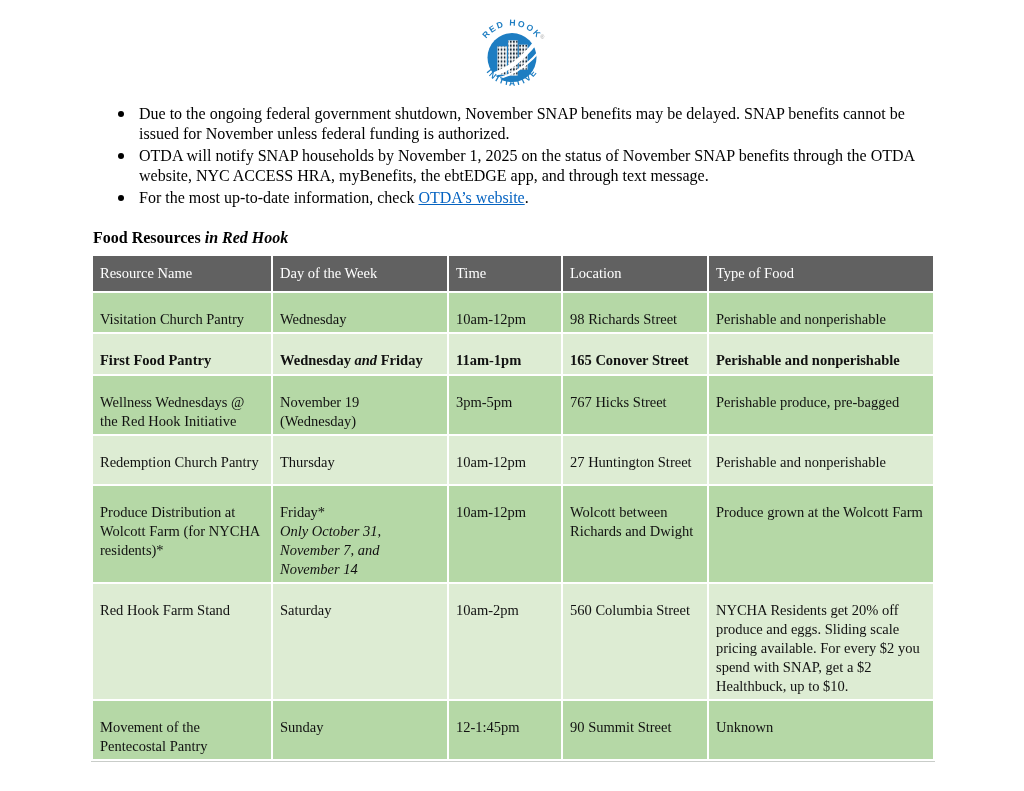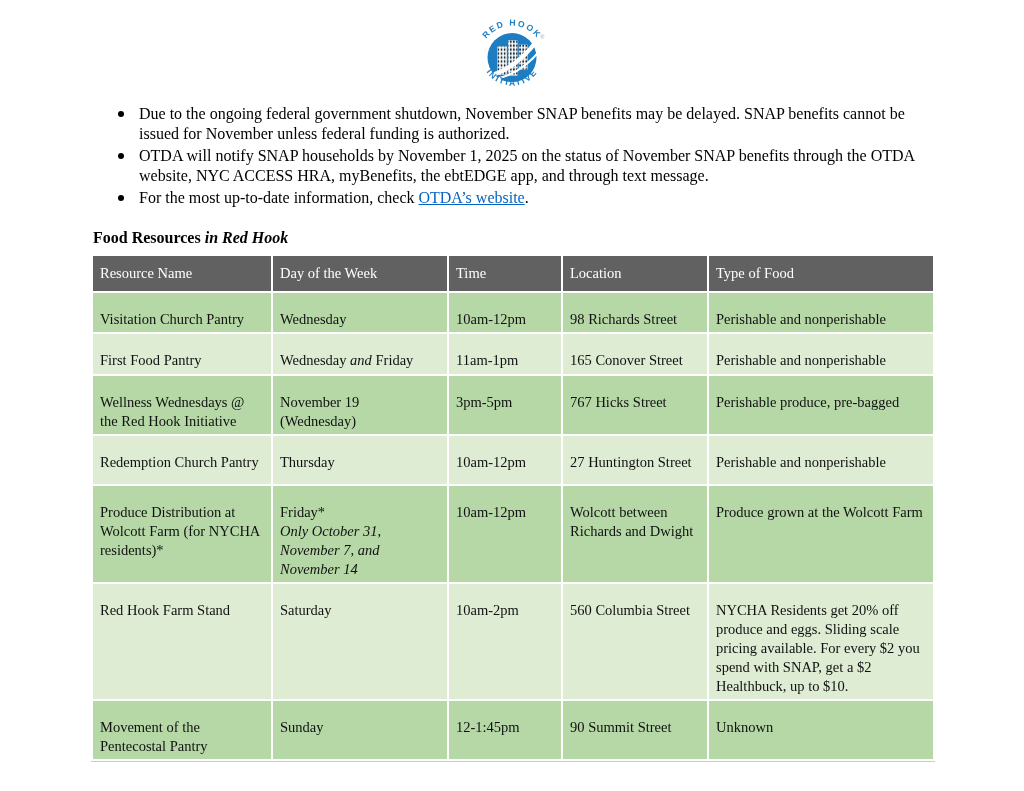--- a/index.html
+++ b/index.html
@@ -120,21 +120,21 @@
           </tr>
       </thead>
       <tbody id="table-body">
           <tr class="dark" style="height: 31px;">
             <td><span>Visitation Church Pantry</span></td>
             <td><span>Wednesday</span></td>
             <td><span>10am-12pm</span></td>
             <td><span>98 Richards Street</span></td>
             <td><span>Perishable and nonperishable</span></td>
           </tr>
-          <tr class="light" style="height: 40px;">
+          <tr class="light" style="height: 40px; font-weight: bold;">
             <td><span>First Food Pantry</span></td>
             <td><span>Wednesday </span><em>and</em><span> Friday</span></td>
             <td><span>11am-1pm</span></td>
             <td><span>165 Conover Street</span></td>
             <td><span>Perishable and nonperishable</span></td>
           </tr>
           <tr class="dark" style="height: 39px;">
             <td><span>Wellness Wednesdays @ the Red Hook Initiative</span></td>
             <td><span>November 19<br>(Wednesday)</span></td>
             <td><span>3pm-5pm</span></td>

